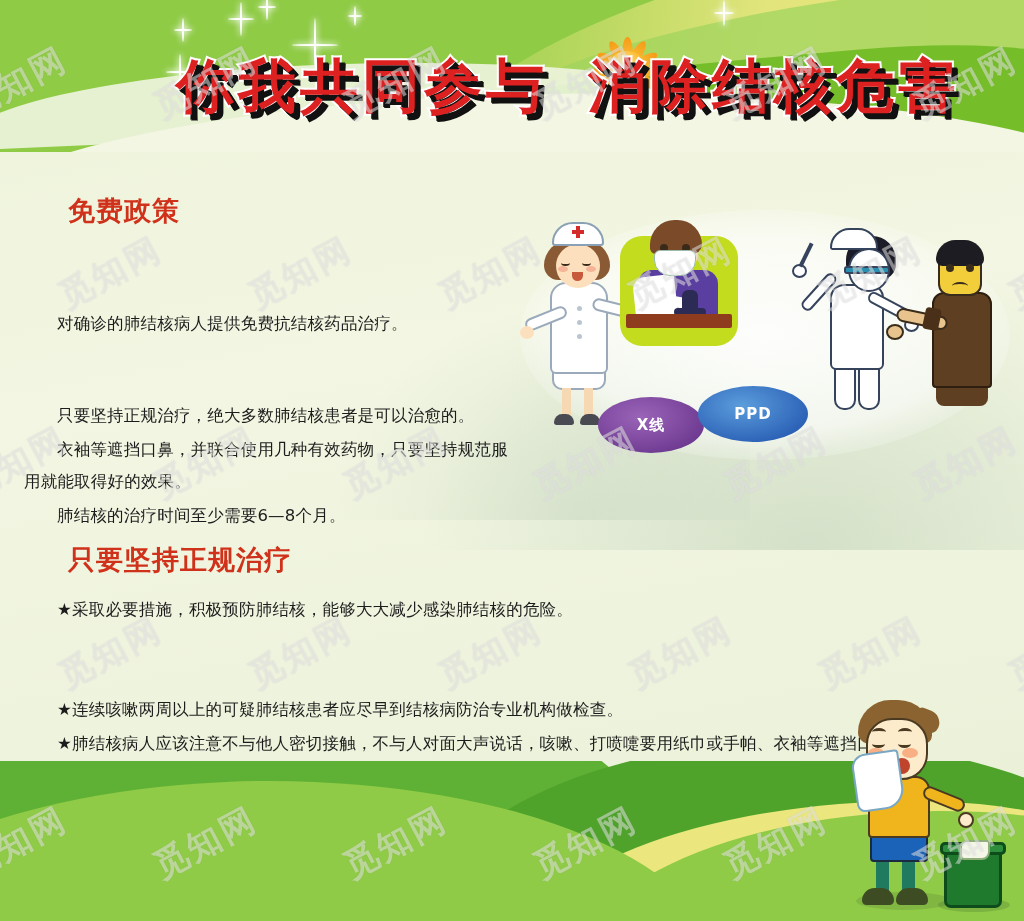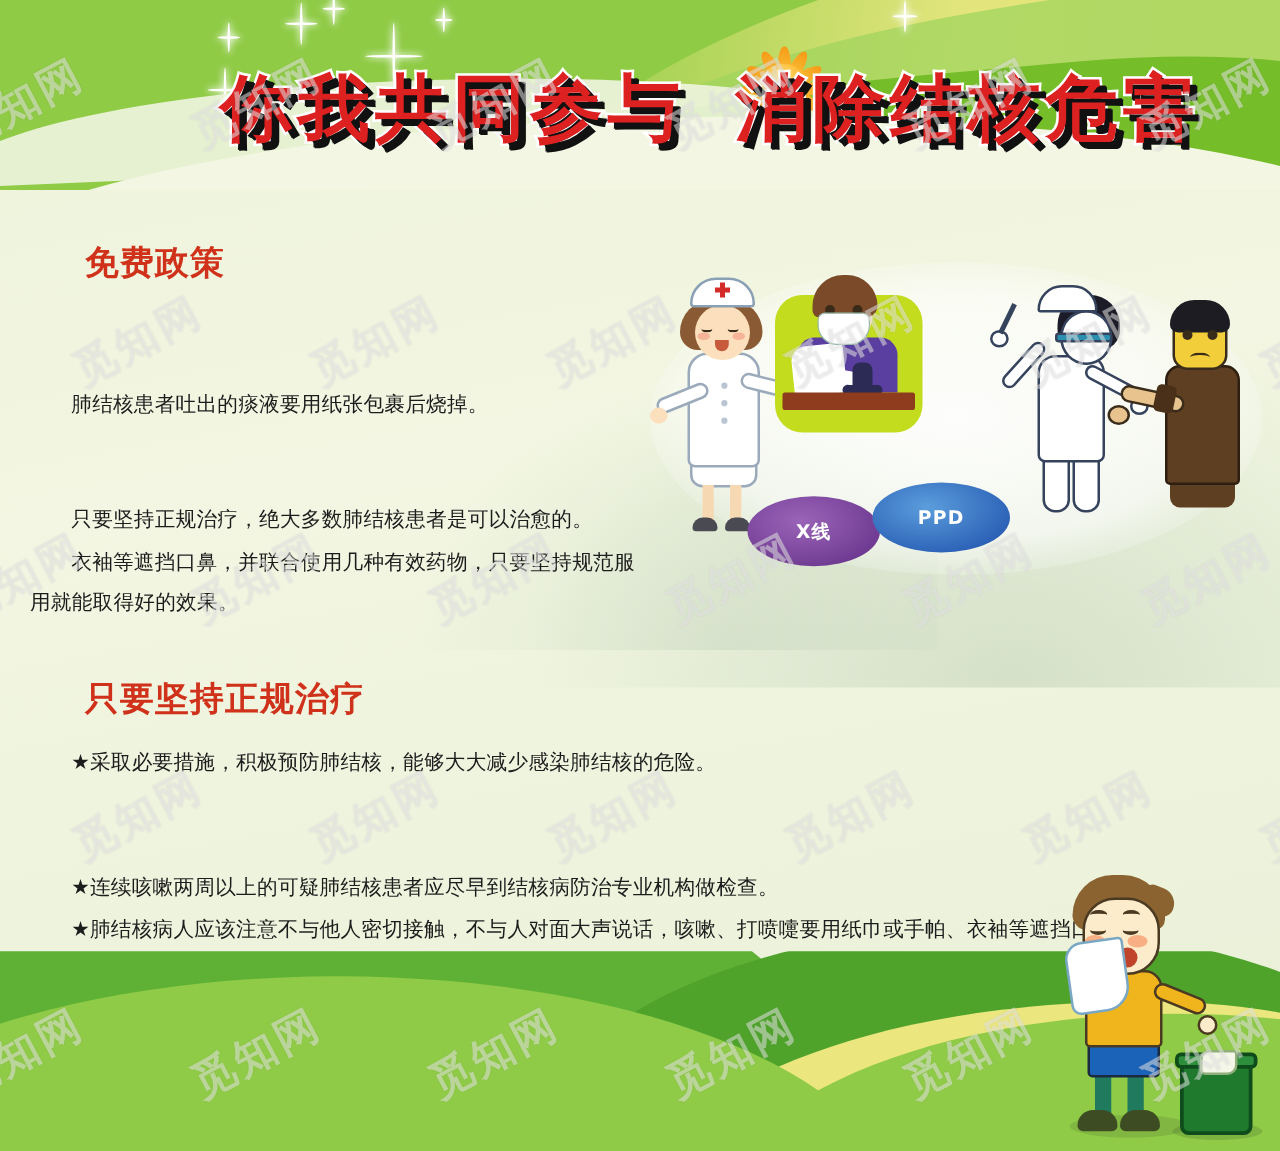--- a/index.html
+++ b/index.html
@@ -544,24 +544,25 @@
 
     <div class="title-line">
       <span class="title-part">你我共同参与</span>
       <span class="title-part">消除结核危害</span>
     </div>
   </div>
 
   <div class="content">
 
     <h2 class="sec" style="left:68px; top:45px;">免费政策</h2>
-    <p class="body indent" style="left:24px; top:156px; width:490px;">肺结核患者吐出的痰液要用纸张包裹后烧掉。</p>
+    <p class="body indent" style="left:24px; top:156px; width:490px;">对确诊的肺结核病人提供免费抗结核药品治疗。</p>
 
     <p class="body indent" style="left:24px; top:248px; width:500px;">只要坚持正规治疗，绝大多数肺结核患者是可以治愈的。</p>
     <p class="body indent" style="left:24px; top:282px; width:490px;">衣袖等遮挡口鼻，并联合使用几种有效药物，只要坚持规范服用就能取得好的效果。</p>
+    <p class="body indent" style="left:24px; top:348px; width:500px;">肺结核的治疗时间至少需要6—8个月。</p>
 
     <h2 class="sec" style="left:68px; top:394px;">只要坚持正规治疗</h2>
     <p class="body indent" style="left:24px; top:442px; width:940px;">★采取必要措施，积极预防肺结核，能够大大减少感染肺结核的危险。</p>
     <p class="body indent" style="left:24px; top:542px; width:940px;">★连续咳嗽两周以上的可疑肺结核患者应尽早到结核病防治专业机构做检查。</p>
     <p class="body indent" style="left:24px; top:576px; width:940px;">★肺结核病人应该注意不与他人密切接触，不与人对面大声说话，咳嗽、打喷嚏要用纸巾或手帕、衣袖等遮挡口鼻。</p>
     <p class="body indent" style="left:24px; top:642px; width:940px;">★肺结核患者吐出的痰液要用纸张包裹后烧掉。</p>
   </div>
 
   <div class="illus">
     <div class="illus-glow"></div>

